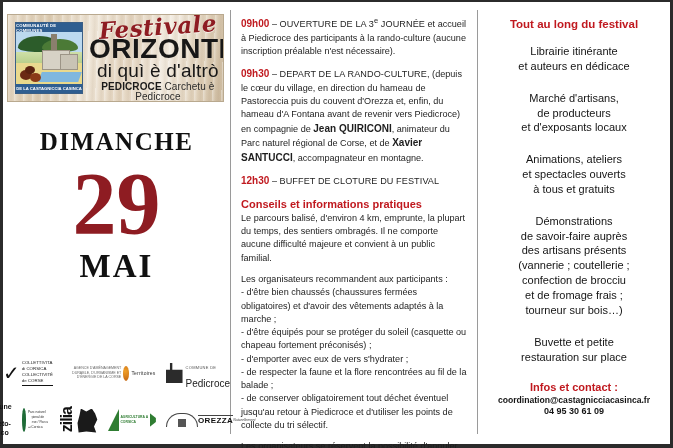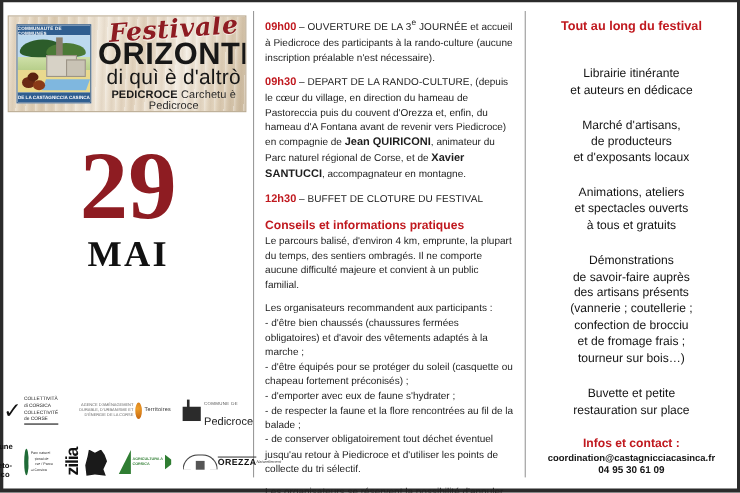--- a/index.html
+++ b/index.html
@@ -108,21 +108,21 @@
   .sched p{margin:0 0 9px 0;}
   .time{font-weight:bold;color:#c0191f;font-size:10px;}
   .caps{letter-spacing:.1px;text-align:right;}
   .nm{font-weight:bold;font-size:10px;}
   .tips-h{color:#c0191f;font-weight:bold;font-size:11px;margin:5px 0 2px 0;}
   .tips{font-size:9.1px;line-height:1.46;color:#1d1d1d;}
   .tips p{margin:0 0 8px 0;}
 
   
   .col-right{width:192px;flex:0 0 192px;padding:16px 8px 0 8px;box-sizing:border-box;text-align:center;}
-  .r-head{color:#c0191f;font-weight:bold;font-size:11.5px;margin-bottom:30px;}
+  .r-head{color:#c0191f;font-weight:bold;font-size:11.5px;margin-bottom:14px;}
   .r-item{font-size:11px;line-height:1.35;margin-bottom:17px;color:#141414;}
   .r-contact-h{color:#c0191f;font-weight:bold;font-size:11px;margin-top:14px;}
   .r-mail{font-size:8.6px;font-weight:bold;color:#151515;margin-top:2px;}
   .r-tel{font-size:9px;font-weight:bold;color:#151515;margin-top:1px;}
 </style>
 </head>
 <body>
 
 <div class="poster">
 
@@ -146,20 +146,21 @@
       </div>
       <div class="banner-txt">
         <div class="b-festivale">Festivale</div>
         <div class="b-orizonti">ORIZONTI</div>
         <div class="b-sub">di quì è d'altrò</div>
         <div class="b-ped"><b>PEDICROCE</b><span> Carchetu è Pedicroce</span></div>
       </div>
     </div>
 
     <div class="date-block">
+      <div class="d-day">DIMANCHE</div>
       <div class="d-num">29</div>
       <div class="d-mon">MAI</div>
     </div>
 
     <div class="logos">
       <div class="logos-row logos-row1">
         <div class="lg lg-cdc">
           <span class="chk">✓</span>
           <span class="txt">
             <span>COLLETTIVITÀ di CORSICA</span><br>
@@ -222,21 +223,21 @@
       </p>
     </div>
 
     <div class="tips-h">Conseils et informations pratiques</div>
     <div class="tips">
       <p>Le parcours balisé, d'environ 4 km, emprunte, la plupart du temps, des sentiers ombragés. Il ne comporte aucune difficulté majeure et convient à un public familial.</p>
       <p>
         <span>Les organisateurs recommandent aux participants :</span><br>
         <span>- d'être bien chaussés (chaussures fermées obligatoires) et d'avoir des vêtements adaptés à la marche ;</span><br>
         <span>- d'être équipés pour se protéger du soleil (casquette ou chapeau fortement préconisés) ;</span><br>
-        <span>- d'emporter avec eux de faune s'hydrater ;</span><br>
+        <span>- d'emporter avec eux de vers s'hydrater ;</span><br>
         <span>- de respecter la faune et la flore rencontrées au fil de la balade ;</span><br>
         <span>- de conserver obligatoirement tout déchet éventuel jusqu'au retour à Piedicroce et d'utiliser les points de collecte du tri sélectif.</span>
       </p>
       <p>Les organisateurs se réservent la possibilité d'annuler la rando-culture en cas de conditions météorologiques défavorables.</p>
     </div>
   </div>
 
   <div class="divider"></div>
 
   <div class="col-right">

